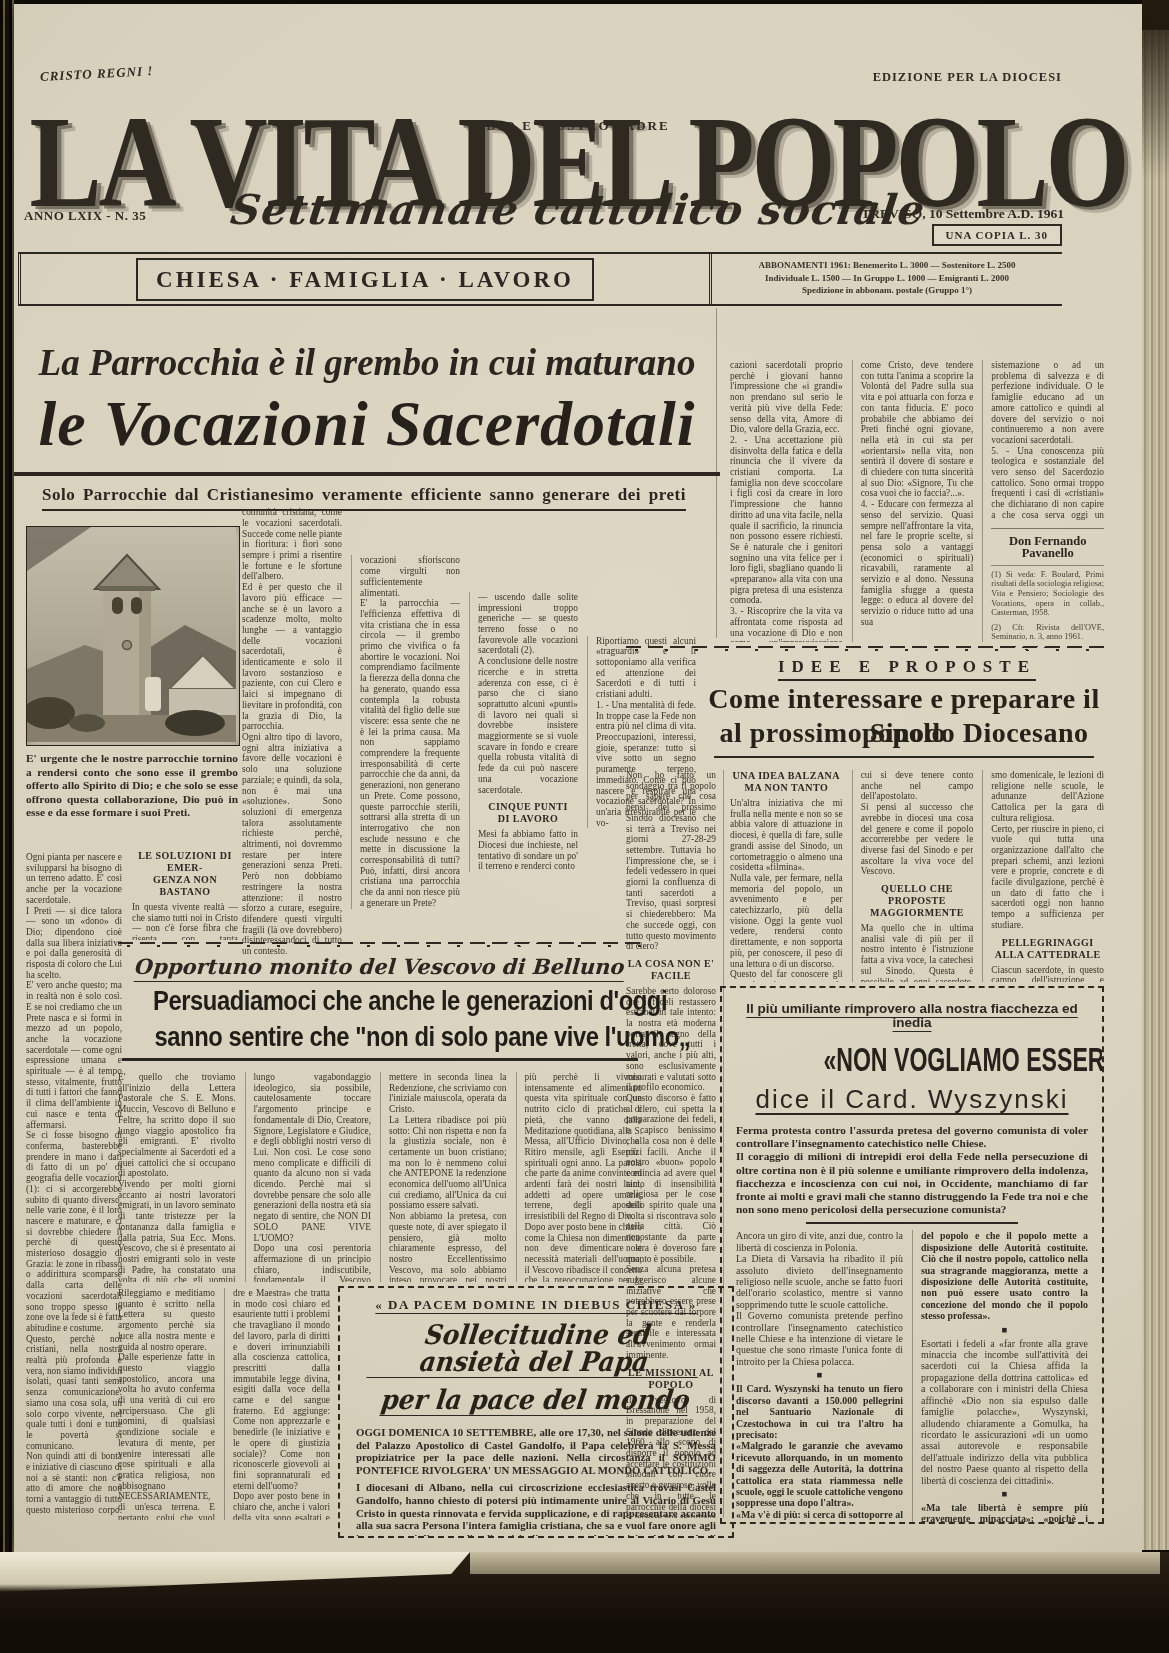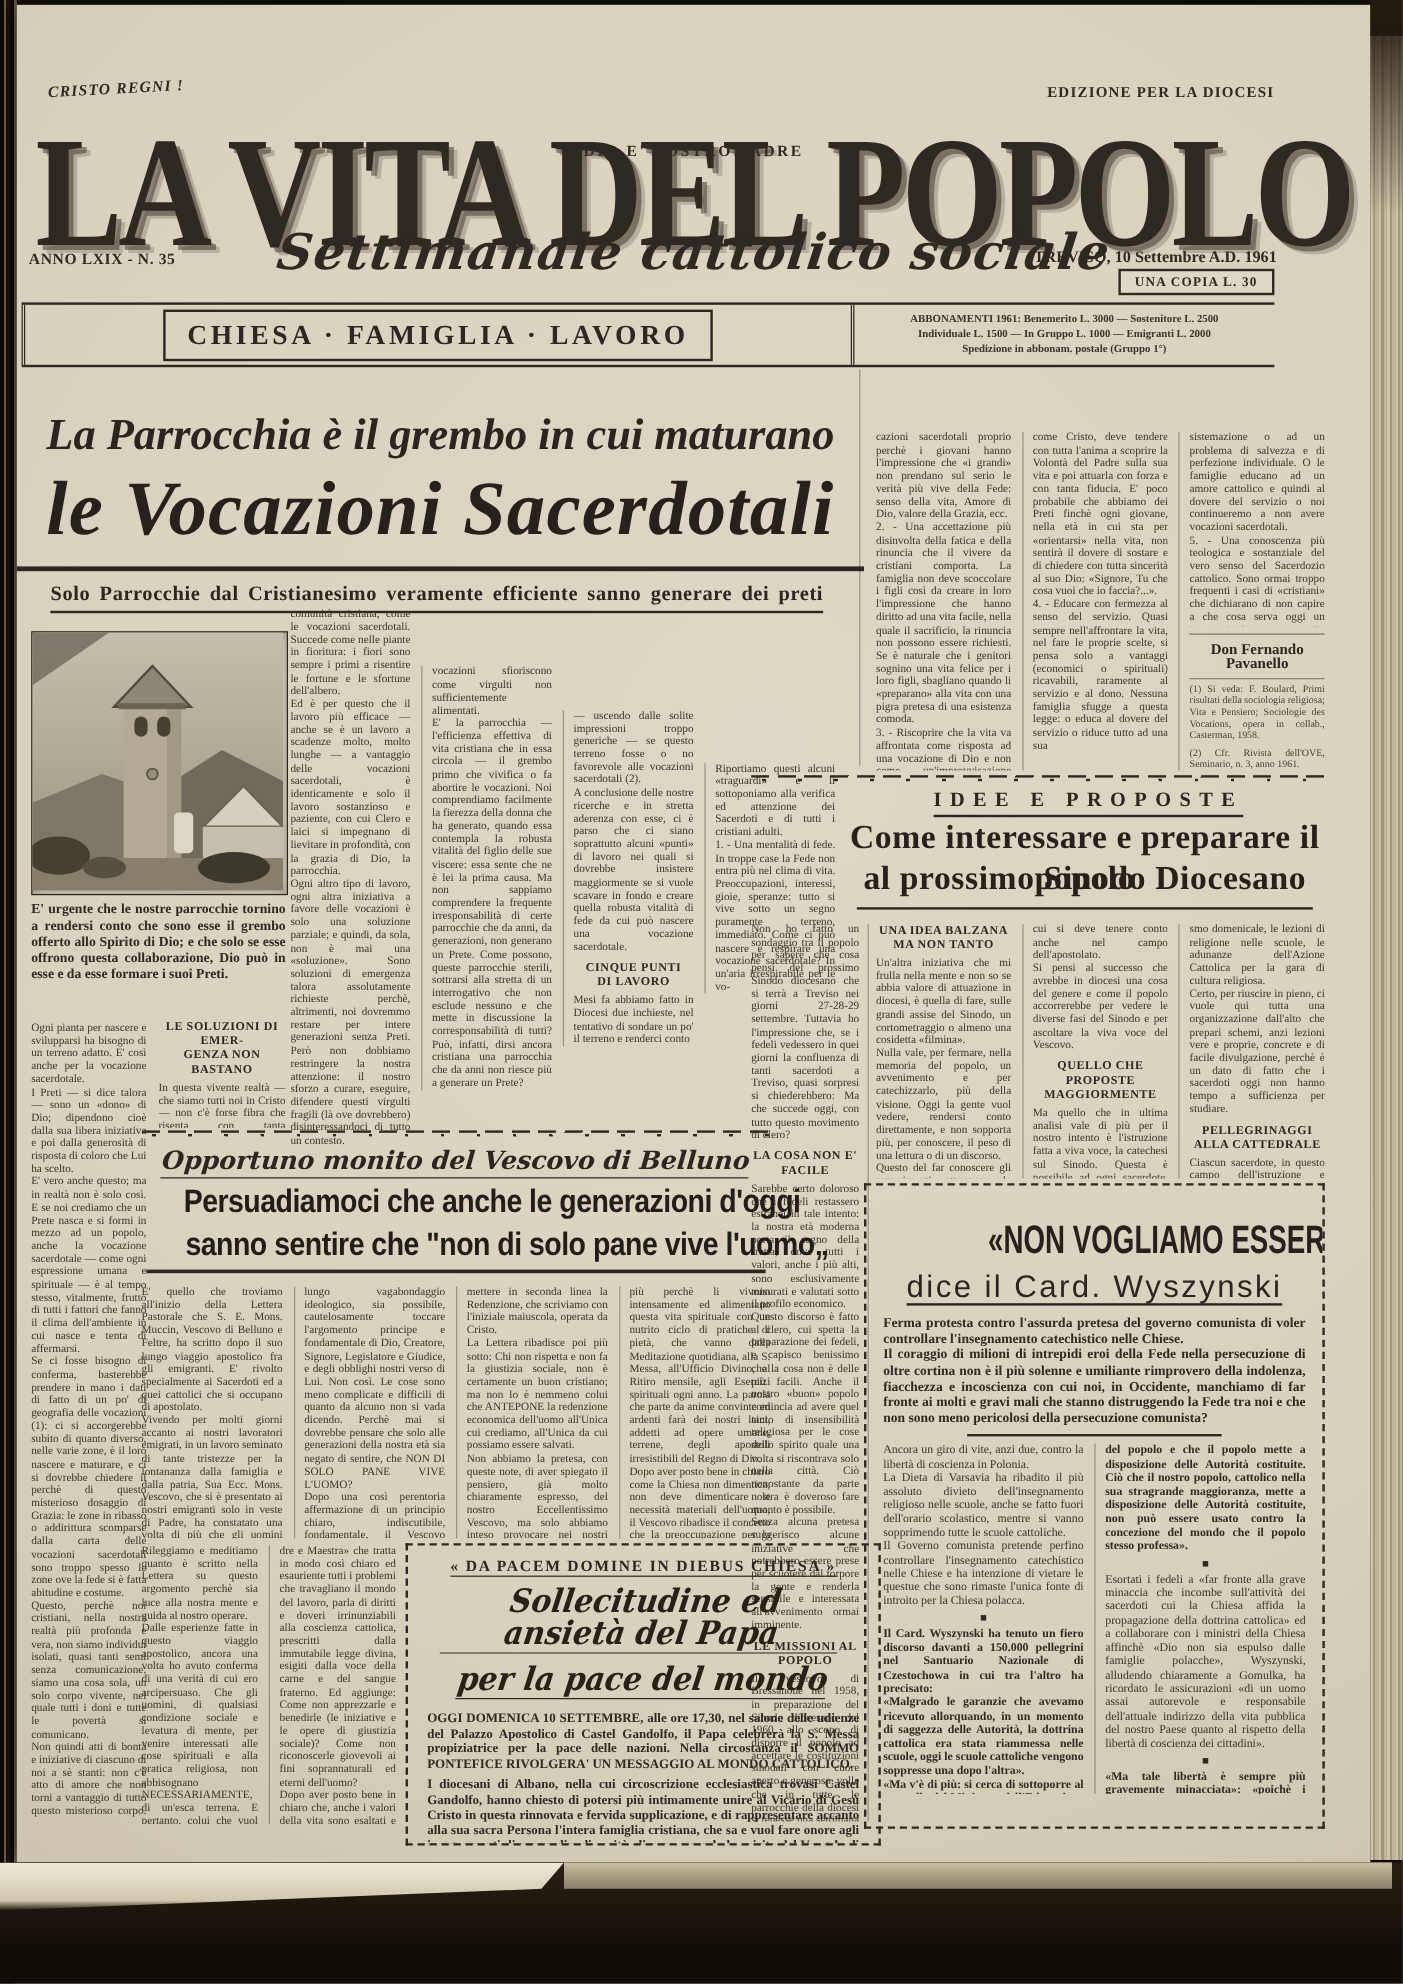--- a/index.html
+++ b/index.html
@@ -293,20 +293,21 @@
         <span>Sollecitudine ed ansietà del Papa</span>
       </div>
       <div class="dp-head" style="margin-top:8px;">
         <span>per la pace del mondo</span>
       </div>
       <div class="dp-body" style="margin-top:10px;">OGGI DOMENICA 10 SETTEMBRE, alle ore 17,30, nel salone delle udienze del Palazzo Apostolico di Castel Gandolfo, il Papa celebrerà la S. Messa propiziatrice per la pace delle nazioni. Nella circostanza il SOMMO PONTEFICE RIVOLGERA' UN MESSAGGIO AL MONDO CATTOLICO.</div>
       <div class="dp-body" style="margin-top:5px;">I diocesani di Albano, nella cui circoscrizione ecclesiastica trovasi Castel Gandolfo, hanno chiesto di potersi più intimamente unire al Vicario di Gesù Cristo in questa rinnovata e fervida supplicazione, e di rappresentare accanto alla sua sacra Persona l'intera famiglia cristiana, che sa e vuol fare onore agli insegnamenti di concordia, di carità, di pace secondo lo spirito del Vangelo di Nostro Signore.</div>
     </div>
 
     <div class="abs dashbox" style="left:706px;top:982px;width:384px;height:538px;padding:14px 14px 8px;box-sizing:border-box;overflow:hidden;">
+      <div class="wys-kick">Il più umiliante rimprovero alla nostra fiacchezza ed inedia</div>
       <div class="wys-head" style="margin-top:14px;">
         <span>«NON VOGLIAMO ESSERE SCHIAVI»</span>
       </div>
       <div class="wys-sub" style="margin-top:10px;">dice il Card. Wyszynski</div>
       <div class="wys-intro" style="margin-top:12px;">Ferma protesta contro l'assurda pretesa del governo comunista di voler controllare l'insegnamento catechistico nelle Chiese.</div>
       <div class="wys-intro">Il coraggio di milioni di intrepidi eroi della Fede nella persecuzione di oltre cortina non è il più solenne e umiliante rimprovero della indolenza, fiacchezza e incoscienza con cui noi, in Occidente, manchiamo di far fronte ai molti e gravi mali che stanno distruggendo la Fede tra noi e che non sono meno pericolosi della persecuzione comunista?</div>
       <div class="rule" style="height:2px;width:60%;margin:6px auto;"></div>
       <div class="cols" style="height:292px;">
         <div style="overflow:hidden;">
           <div class="wys-bt">Ancora un giro di vite, anzi due, contro la libertà di coscienza in Polonia.

